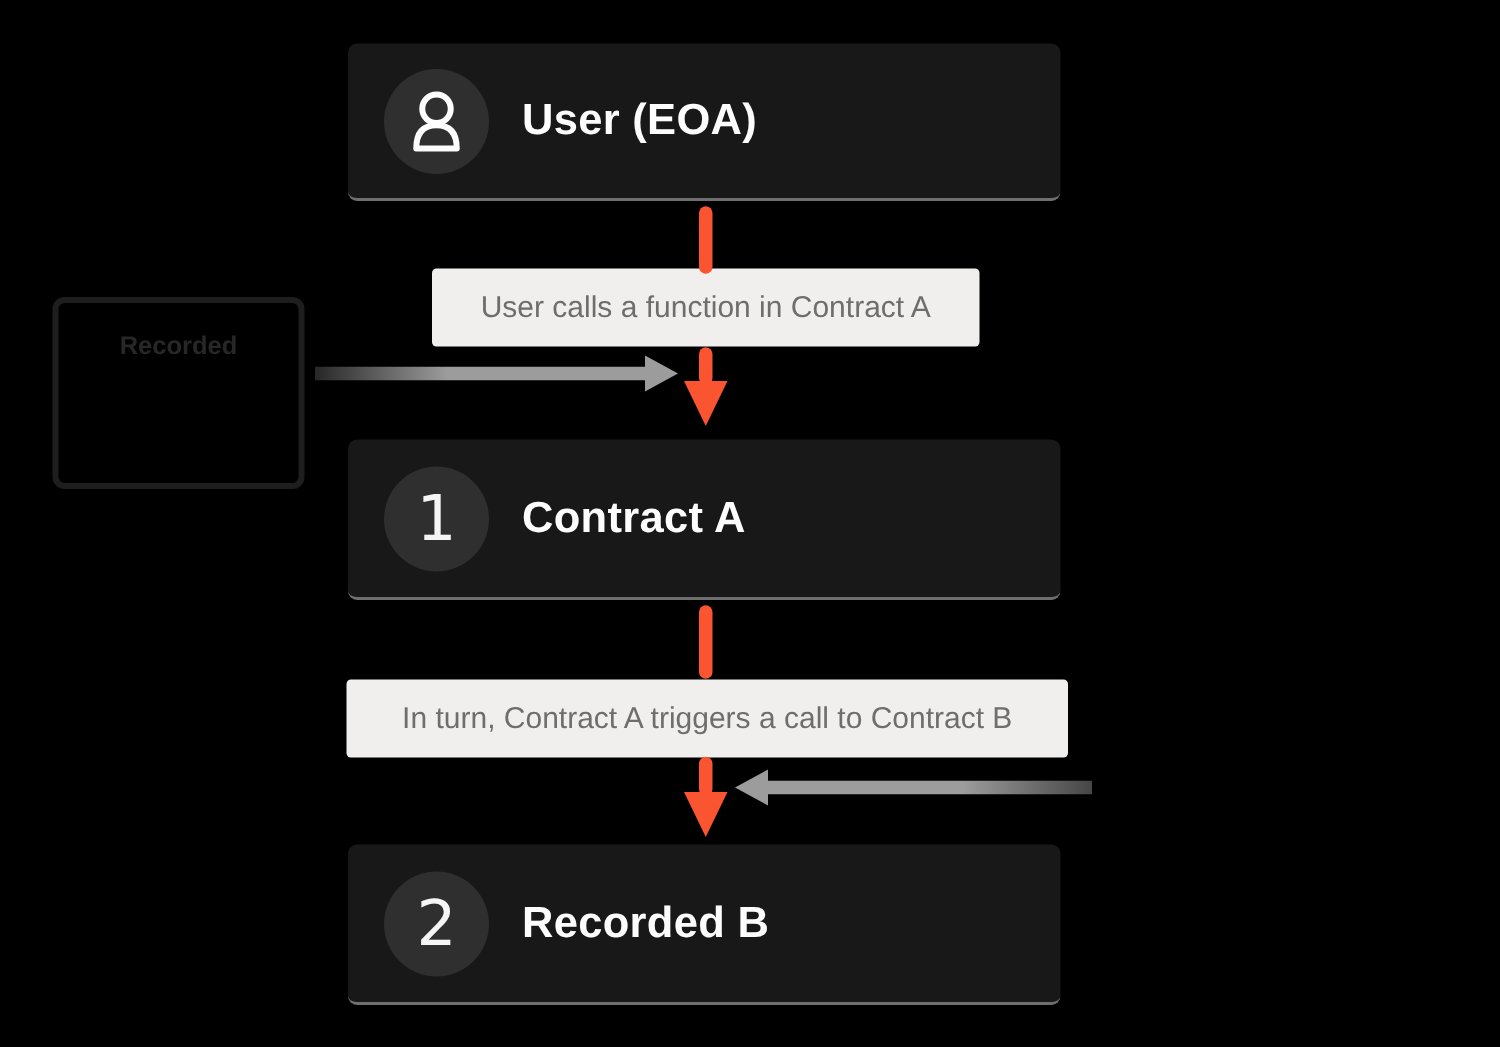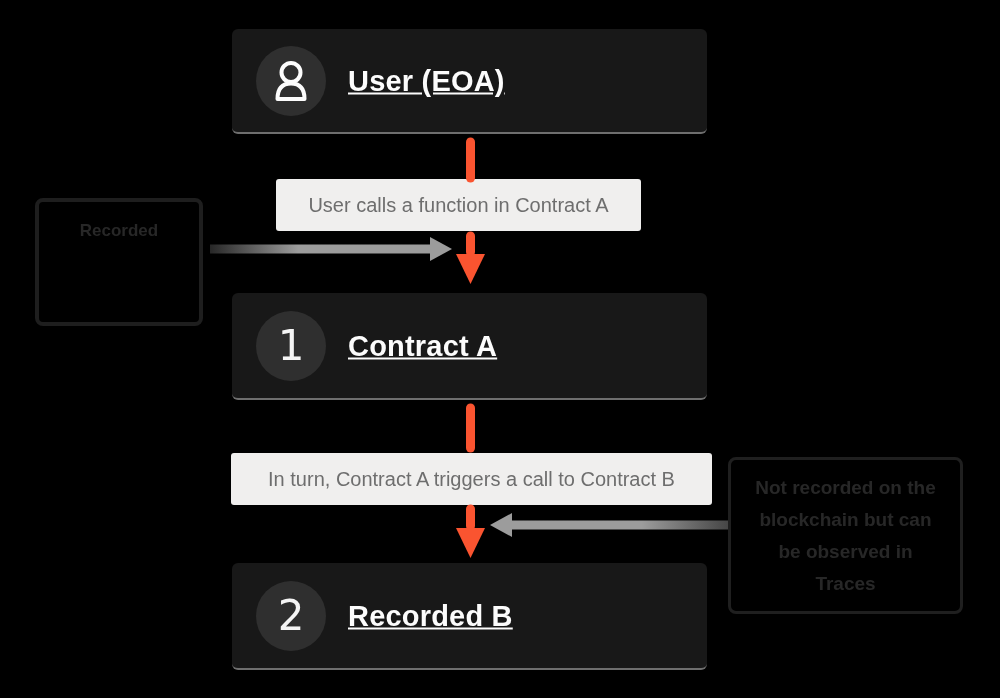--- a/index.html
+++ b/index.html
@@ -20,29 +20,29 @@
     position:absolute;left:24px;top:50%;transform:translateY(-50%);
     width:70px;height:70px;border-radius:50%;background:#2f2f2f;
     display:flex;align-items:center;justify-content:center;
   }
   .badge-num{
     font-family:"DejaVu Sans",sans-serif;font-size:42px;font-weight:400;
     color:#f5f5f5;line-height:1;
   }
   .node-title{
     position:absolute;left:116px;top:50%;transform:translateY(-50%);
-    color:#fcfcfc;font-size:29px;font-weight:700;letter-spacing:.2px;white-space:nowrap;text-decoration:underline;
+    color:#fcfcfc;font-size:29px;font-weight:700;letter-spacing:.2px;white-space:nowrap;
   }
   
   .flow-bar{
     position:absolute;background:#f0efee;color:#6e6e6e;border-radius:3px;
     display:flex;align-items:center;justify-content:center;
     font-size:20px;white-space:nowrap;
   }
-  .flow-bar-1{left:276px;top:179px;width:365px;height:52px;}
+  .flow-bar-1{left:288px;top:179px;width:365px;height:52px;}
   .flow-bar-2{left:231px;top:453px;width:481px;height:52px;text-align:right;}
   
   .callout{
     position:absolute;box-sizing:border-box;border-radius:8px;
     background:#000;color:#272727;font-weight:700;text-align:center;margin-top:21px;
   }
   .callout-left{
     left:35px;top:177px;width:168px;height:128px;border:4px solid #1e1e1e;
     font-size:17px;line-height:30px;padding-top:14px;
   }
@@ -84,26 +84,20 @@
   <div class="flow-bar flow-bar-1">
     <span>User calls a function in Contract A</span>
   </div>
   <div class="flow-bar flow-bar-2">
     <span>In turn, Contract A triggers a call to Contract B</span>
   </div>
 
   <div class="callout callout-left">
     <div>Recorded</div>
   </div>
-  <div class="callout callout-right">
-    <div>Not recorded on the</div>
-    <div>blockchain but can</div>
-    <div>be observed in</div>
-    <div>Traces</div>
-  </div>
 
   <svg class="arrow-layer" viewBox="0 0 1000 698">
     <defs>
       <linearGradient id="fade-right" x1="0" y1="0" x2="1" y2="0">
         <stop offset="0" stop-color="#9c9c9c" stop-opacity="0.25"></stop>
         <stop offset="0.4" stop-color="#9c9c9c" stop-opacity="1"></stop>
       </linearGradient>
       <linearGradient id="fade-left-tail" x1="0" y1="0" x2="1" y2="0">
         <stop offset="0" stop-color="#9c9c9c" stop-opacity="1"></stop>
         <stop offset="0.6" stop-color="#9c9c9c" stop-opacity="1"></stop>

